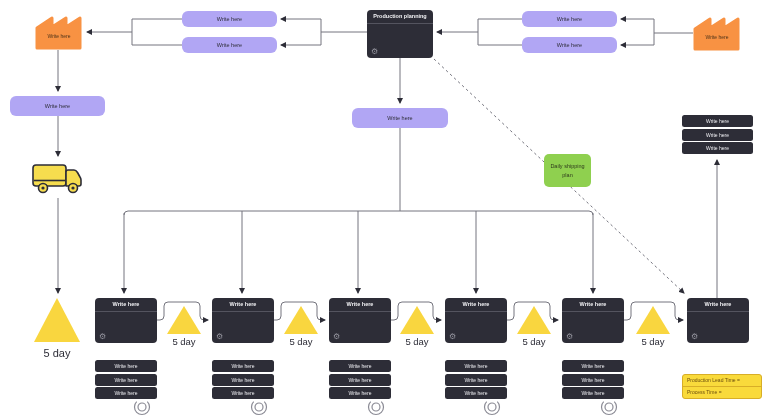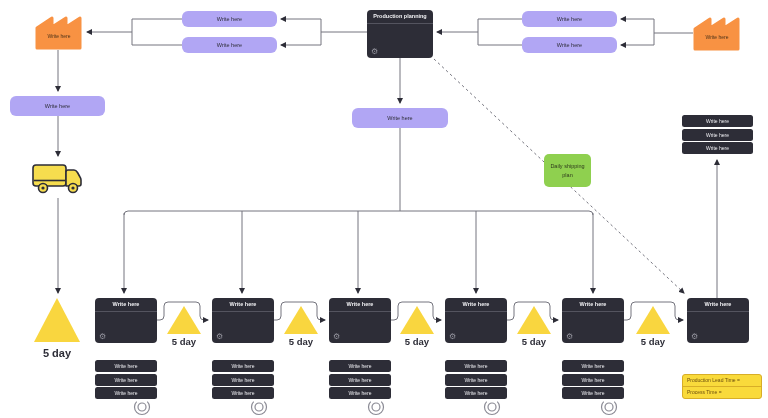--- a/index.html
+++ b/index.html
@@ -26,21 +26,20 @@
   
   .dstack{display:flex;flex-direction:column;gap:1.5px;}
   .drow{
     background:#2d2d37;border-radius:2.5px;color:#eeeef2;font-size:5px;
     display:flex;align-items:center;justify-content:center;flex:0 0 12px;height:12px;
   }
   .tri{background:#f9d63f;clip-path:polygon(50% 0,100% 100%,0 100%);}
   .daylabel{
     position:absolute;color:#2d2d37;font-size:9.5px;text-align:left;transform:translateX(-50%);
     white-space:nowrap;
-    font-weight:bold;
   }
   .daylabel.big{font-size:11px;}
   .green{
     background:#8fd04f;border-radius:5px;color:#2f3a1d;font-size:5.5px;text-align:center;
     display:flex;align-items:center;justify-content:center;padding:2px;line-height:1.5;
   }
   .legend{
     background:#f9da3b;border:1px solid #d8ae27;border-radius:3px;overflow:hidden;
   }
   .legend .lrow{

